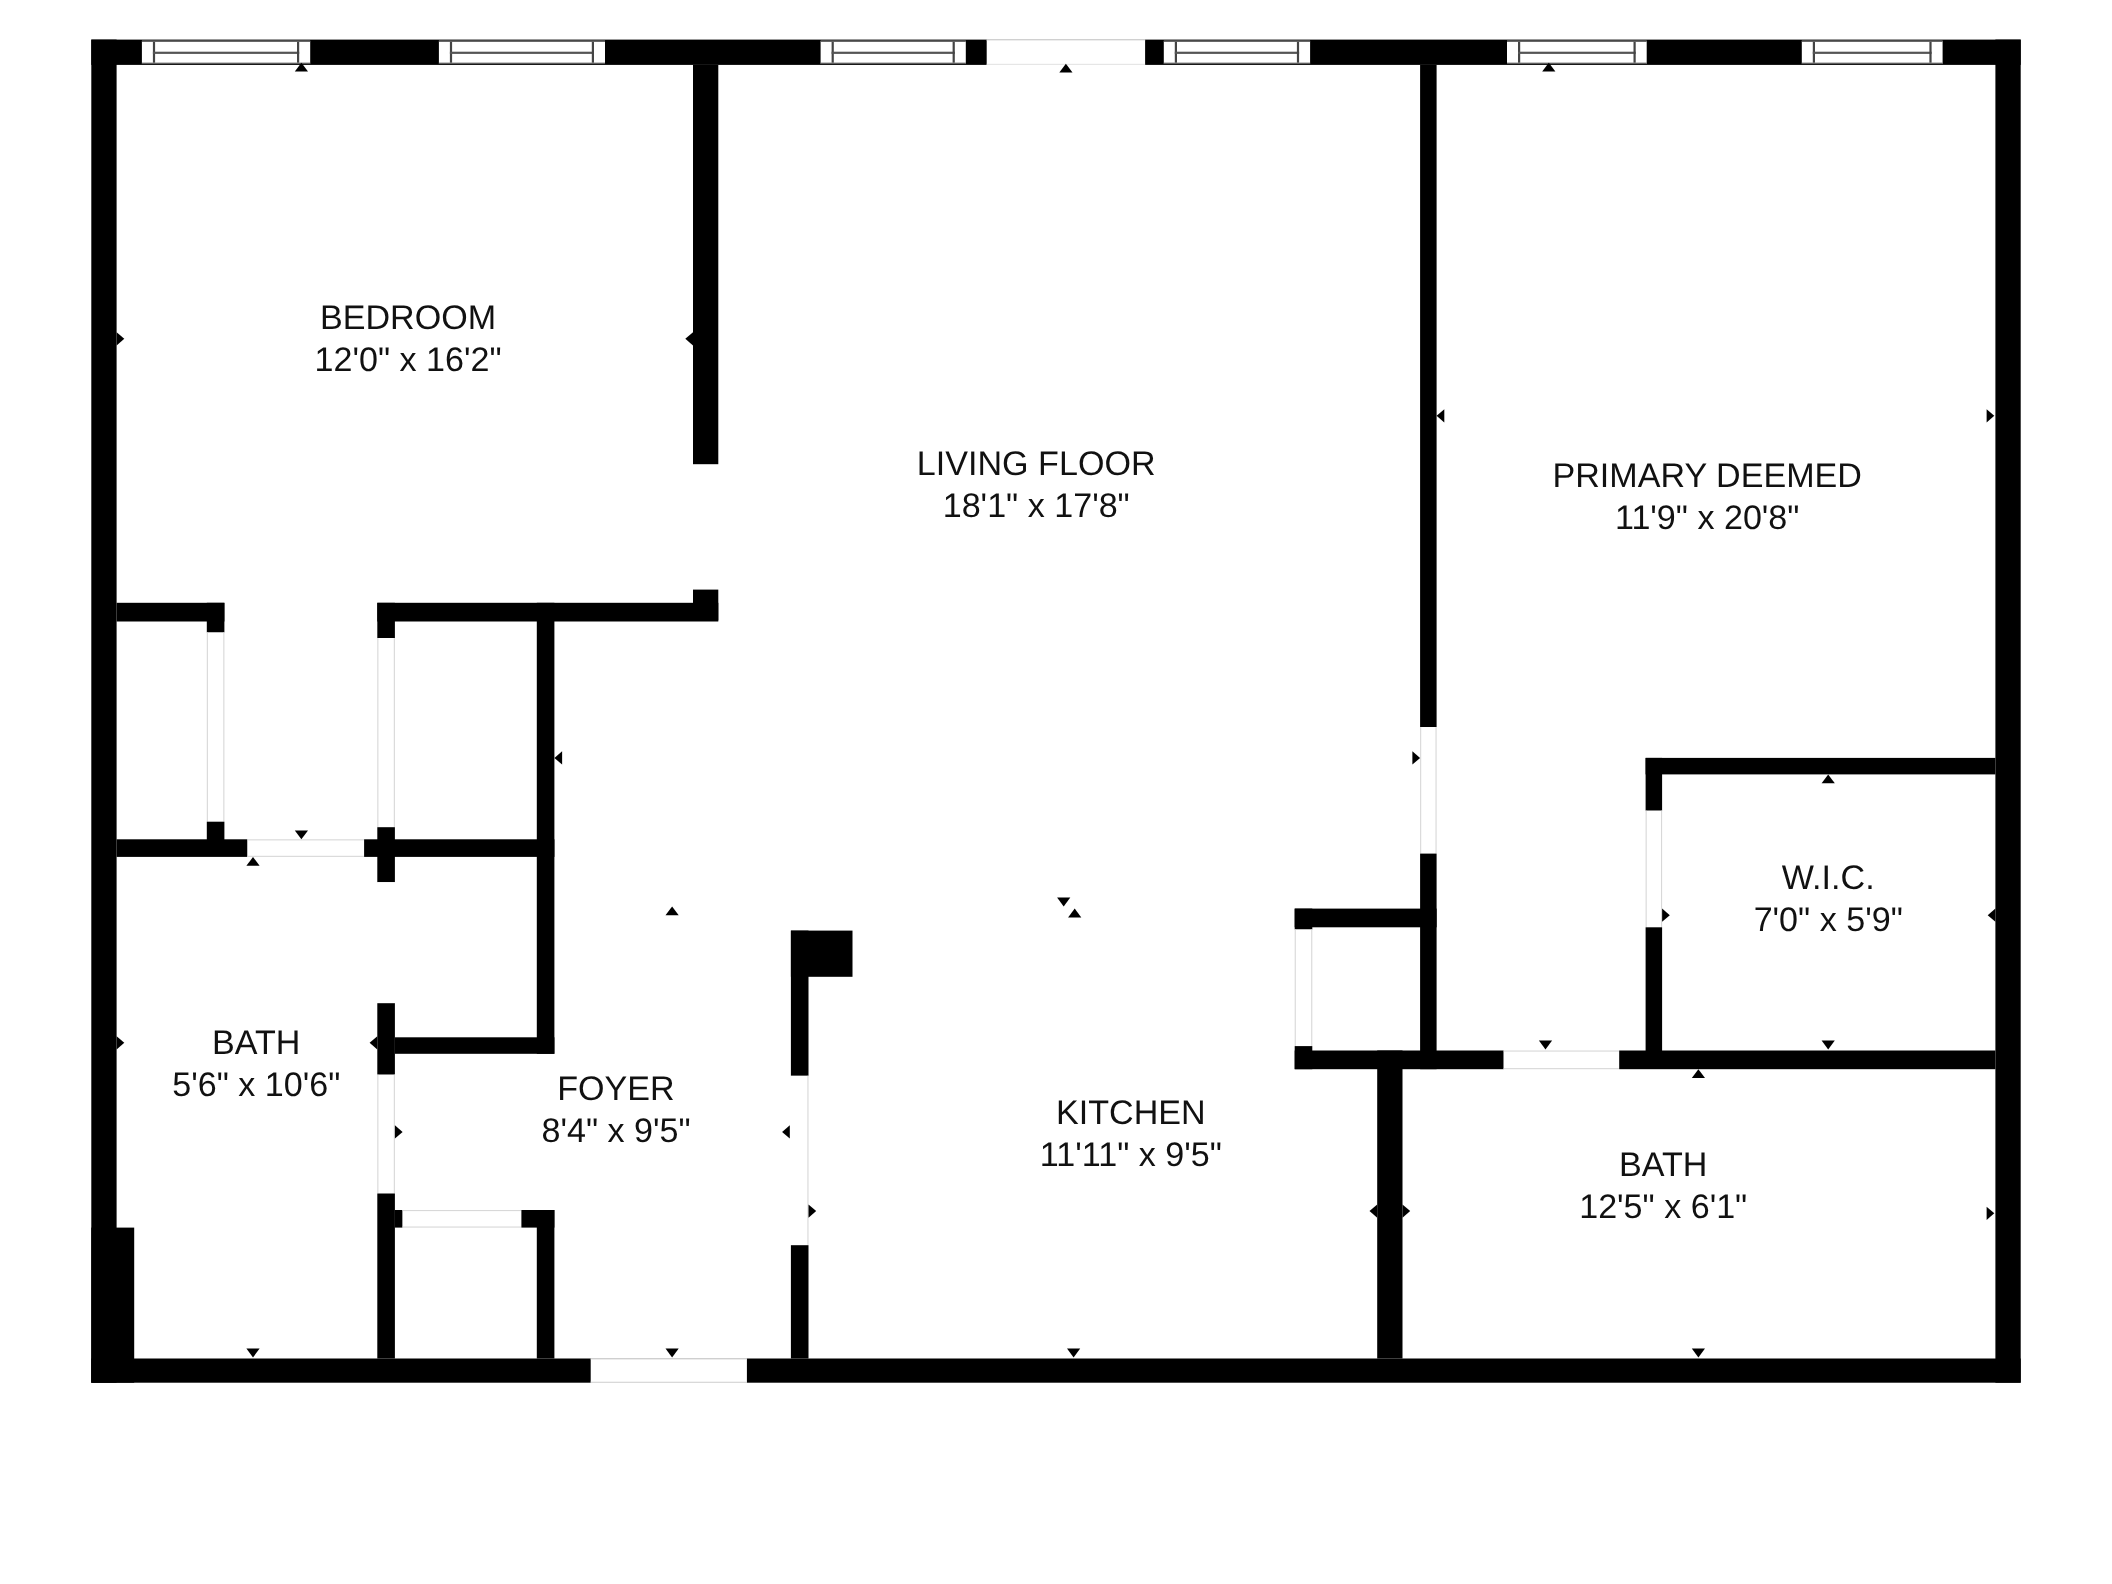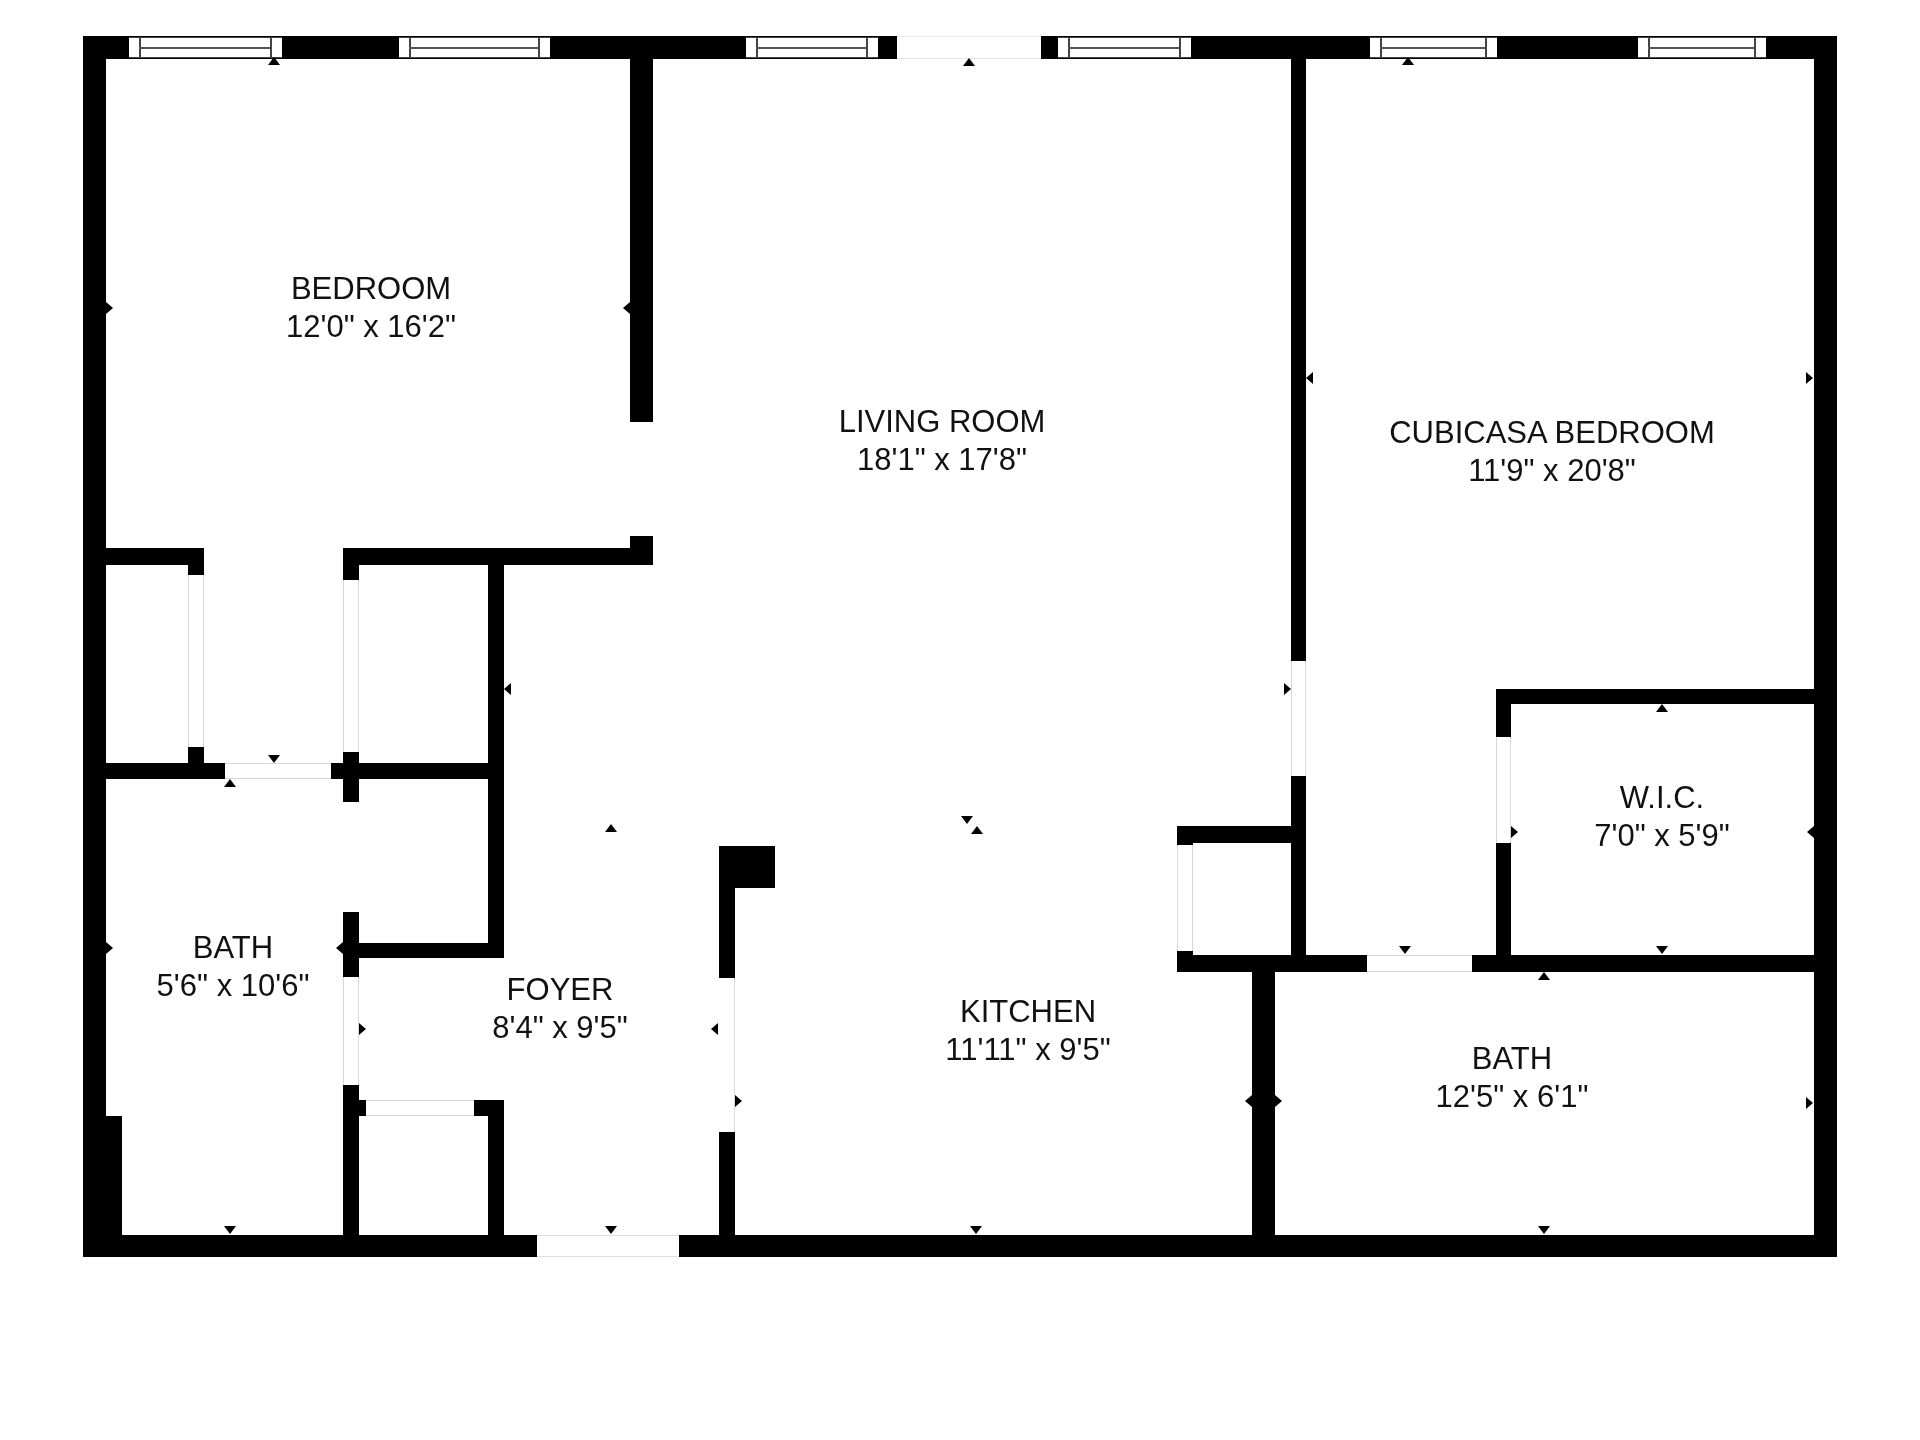--- a/index.html
+++ b/index.html
@@ -139,25 +139,25 @@
   <div class="mk left" style="left:1807px;top:826px;"></div>
   <div class="mk down" style="left:1656px;top:946px;"></div>
   <div class="mk down" style="left:1399px;top:946px;"></div>
   <div class="mk up" style="left:1538px;top:972px;"></div>
 
   <div class="room" style="left:371px;top:270px;">
     <span class="name">BEDROOM</span>
     <span class="dim">12'0" x 16'2"</span>
   </div>
   <div class="room" style="left:942px;top:403px;">
-    <span class="name">LIVING ROOM</span>
+    <span class="name">LIVING FLOOR</span>
     <span class="dim">18'1" x 17'8"</span>
   </div>
   <div class="room" style="left:1552px;top:414px;">
-    <span class="name">CUBICASA BEDROOM</span>
+    <span class="name">PRIMARY DEEMED</span>
     <span class="dim">11'9" x 20'8"</span>
   </div>
   <div class="room" style="left:1662px;top:779px;">
     <span class="name">W.I.C.</span>
     <span class="dim">7'0" x 5'9"</span>
   </div>
   <div class="room" style="left:233px;top:929px;">
     <span class="name">BATH</span>
     <span class="dim">5'6" x 10'6"</span>
   </div>

